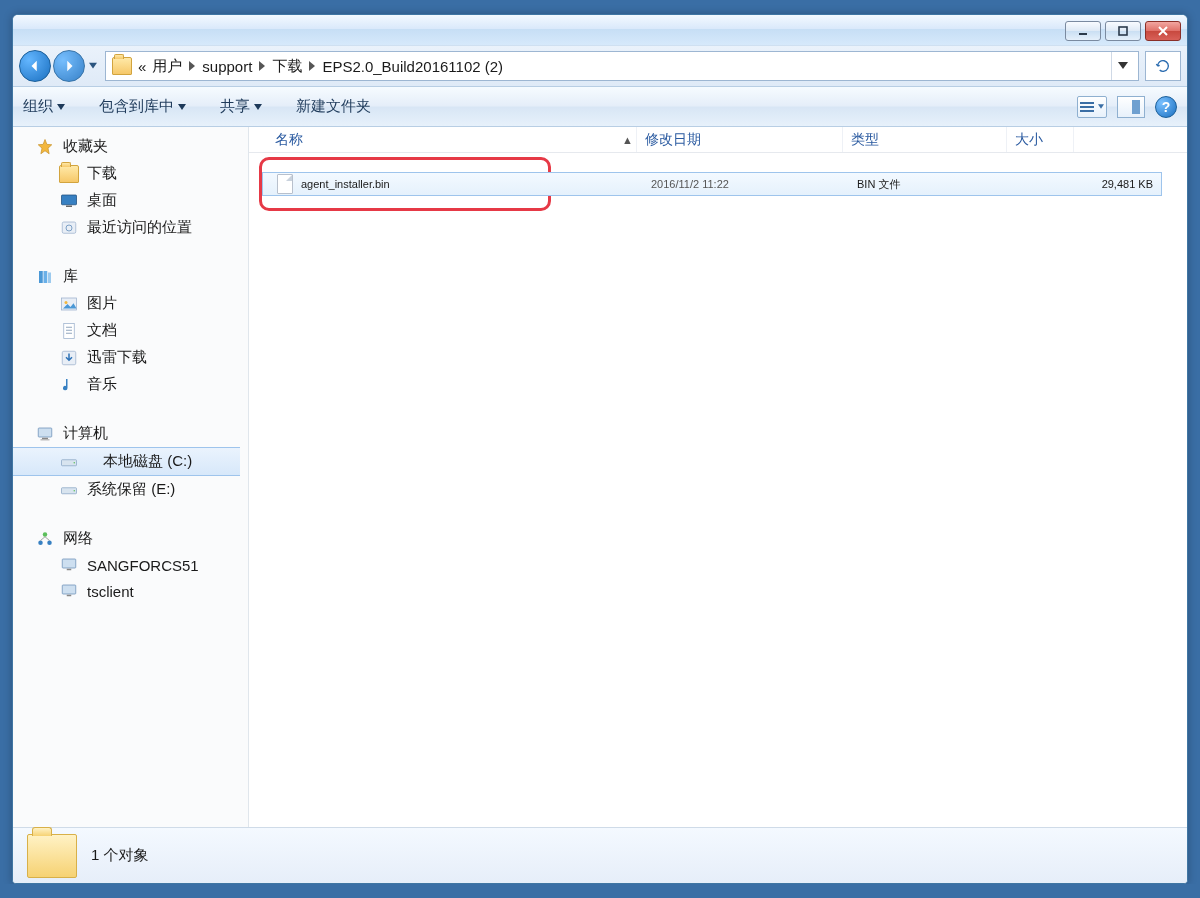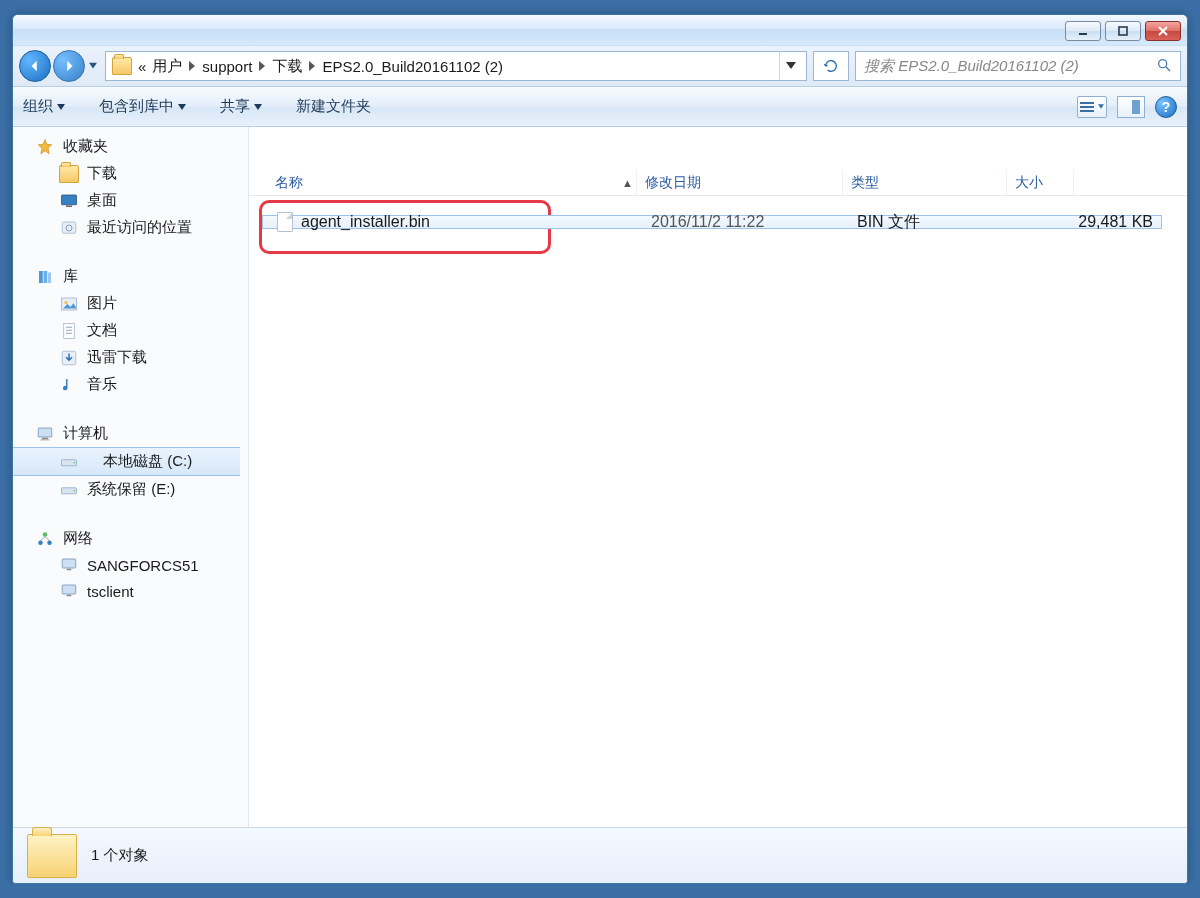--- a/index.html
+++ b/index.html
@@ -151,45 +151,44 @@
   }
   .ico { width:20px; height:18px; display:inline-flex; align-items:center; justify-content:center; flex-shrink:0;}
   .ico svg{width:18px;height:18px;}
 
   
   .content { flex:1; display:flex; flex-direction:column; }
   .cols {
     height:26px; border-bottom:1px solid #e6e9ee;
     display:flex; align-items:center; font-size:14px; color:#2a5aa0;
     padding-left:18px;
-    margin-top:43px;
   }
   .cols .col { border-right:1px solid #eef1f6; height:100%; display:flex; align-items:center; padding-left:8px; }
   .cols .c1{width:370px;} .cols .c2{width:206px;align-items:center;} .cols .c3{width:164px;} .cols .c4{width:auto; padding-right:30px;}
   .cols .hat{width:14px;text-align:center;font-size:11px;color:#555;margin-left:auto;padding-right:10px;}
 
   .filearea { flex:1; padding:6px 12px 0 12px; }
 
   .highlight-box{
     position:relative;
     border:3px solid #e63946;
     border-radius:10px;
     height:54px;
     width:292px;
     margin-left:-2px;
     margin-top:-2px;
   }
   .filerow{
     position:absolute; left:0; right:-622px; top:12px;
-    height:14px;
+    height:24px;
     border:1px solid #9ec4ec;
     background:linear-gradient(#f3f9ff,#e5f1fc);
     display:flex; align-items:center;
     padding-left:14px;
-    font-size:16px; color:#1a1a1a;
+    font-size:11px; color:#1a1a1a;
     width:900px;
   }
   .filerow .fi{width:374px; display:flex; align-items:center; gap:8px;}
   .fileicon{
     width:16px;height:20px;border:1px solid #b8c0cc;background:#fff;border-radius:1px;position:relative;
   }
   .fileicon::after{content:"";position:absolute;top:0;right:0;width:6px;height:6px;background:linear-gradient(135deg,#fff 48%,#c9d2dd 52%);}
   .filerow .fd{width:206px;color:#555;}
   .filerow .ft{width:164px;color:#1a1a1a;}
   .filerow .fs{text-align:right;flex:1;color:#1a1a1a;padding-right:8px;}
@@ -285,29 +284,20 @@
           </span>
       </span>
     </div>
 
     <div class="refreshbox">
       <svg viewBox="0 0 24 24">
           <path d="M4 12a8 8 0 1 1 3 6.2M4 12l-2-3M4 12l3-1"></path>
         </svg>
     </div>
 
-    <div class="searchbox">
-      <span>搜索 EPS2.0_Build20161102 (2)</span>
-      <span class="sg">
-        <svg viewBox="0 0 24 24">
-            <circle cx="10" cy="10" r="6"></circle>
-            <path d="M15 15 L21 21"></path>
-          </svg>
-      </span>
-    </div>
   </div>
 
   <div class="toolbar">
     <div class="tbtn">
       <span>组织</span>
       <svg viewBox="0 0 8 6">
           <path d="M0 0 H8 L4 6 Z"></path>
         </svg>
     </div>
     <div class="tbtn">

